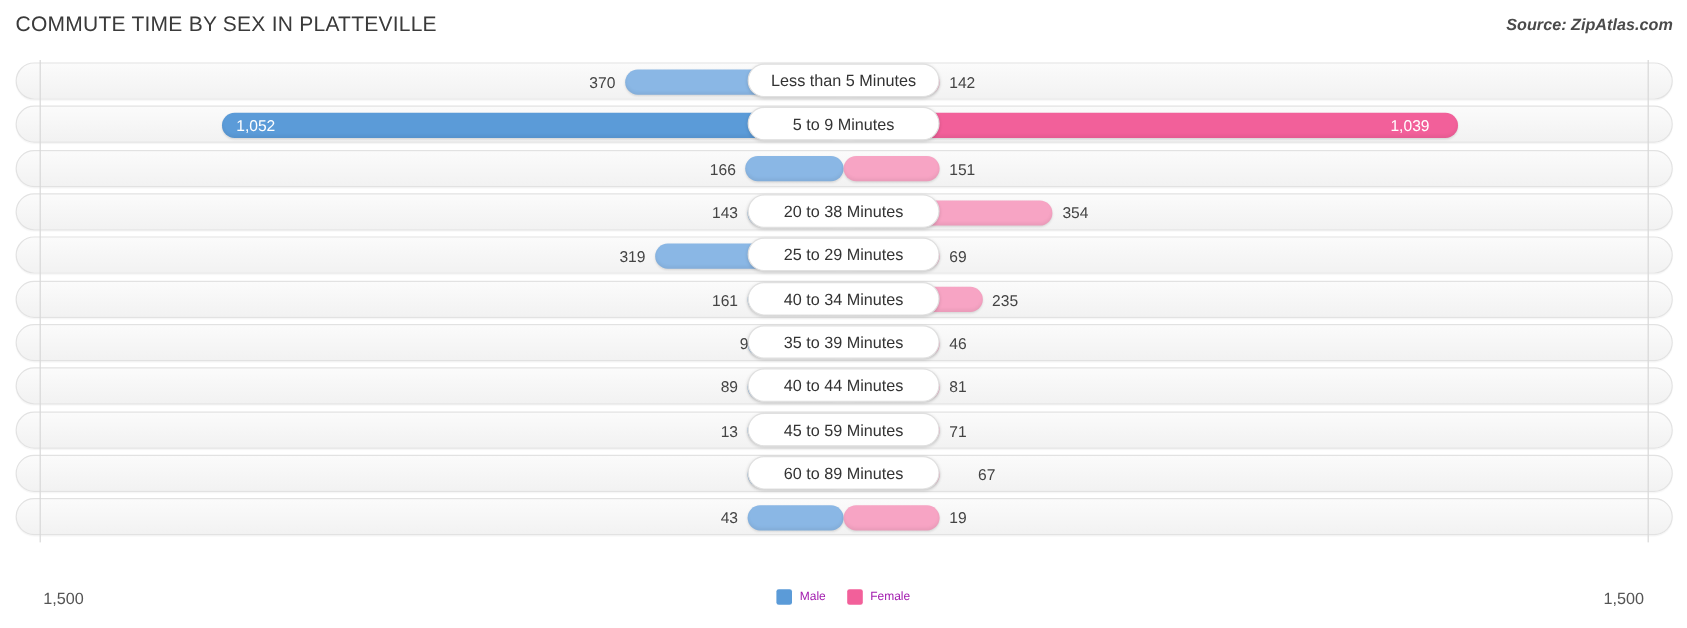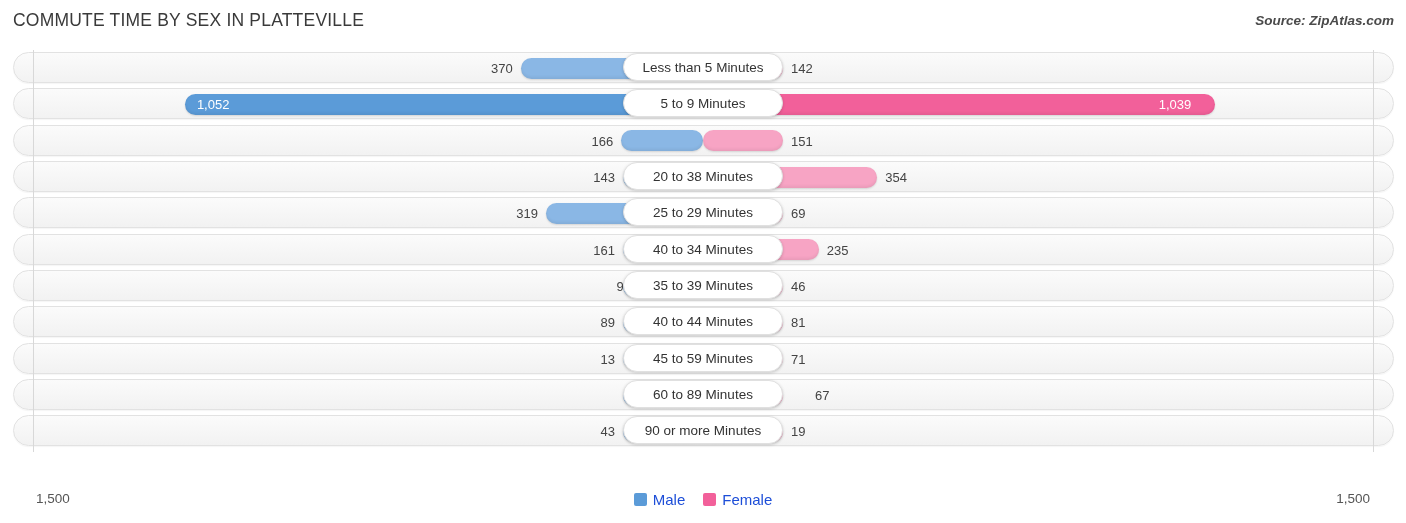--- a/index.html
+++ b/index.html
@@ -79,21 +79,21 @@
     position:absolute;top:6px;font-size:13.5px;color:#555;
   }
   .axis-label.left{left:36px;}
   .axis-label.right{right:36px;}
   .legend{
     position:absolute;left:0;right:0;top:6px;
     display:flex;justify-content:center;align-items:center;gap:18px;
   }
   .legend-item{display:flex;align-items:center;gap:6px;}
   .swatch{width:13px;height:13px;border-radius:2px;display:inline-block;}
-  .legend-label{font-size:15px;color:#1d4ed8;}
+  .legend-label{font-size:10px;color:#a21caf;}
 </style>
 </head>
 <body>
 
 <div class="chart-title">COMMUTE TIME BY SEX IN PLATTEVILLE</div>
 <div class="chart-source">Source: ZipAtlas.com</div>
 
 <div class="plot">
   <div class="axis-line left"></div>
   <div class="axis-line right"></div>
@@ -196,21 +196,20 @@
           <div class="center-pill" style="left: 623px; width: 160px;">60 to 89 Minutes</div>
         </div>
       </div>
       <div class="row">
         <div class="row-track"></div>
         <div class="bars">
           <div class="bar male" style="left: 623px; width: 80px;"></div>
           <div class="bar female" style="left: 703px; width: 80px;"></div>
           <div class="val" style="left: 0px; width: 615px; text-align: right;">43</div>
           <div class="val" style="left: 791px;">19</div>
-          <div class="center-pill" style="left: 623px; width: 160px;">90 or more Minutes</div>
         </div>
       </div>
     </div>
 </div>
 
 <div class="footer">
   <div class="axis-label left">1,500</div>
   <div class="axis-label right">1,500</div>
   <div class="legend" id="legend">
       <div class="legend-item">

